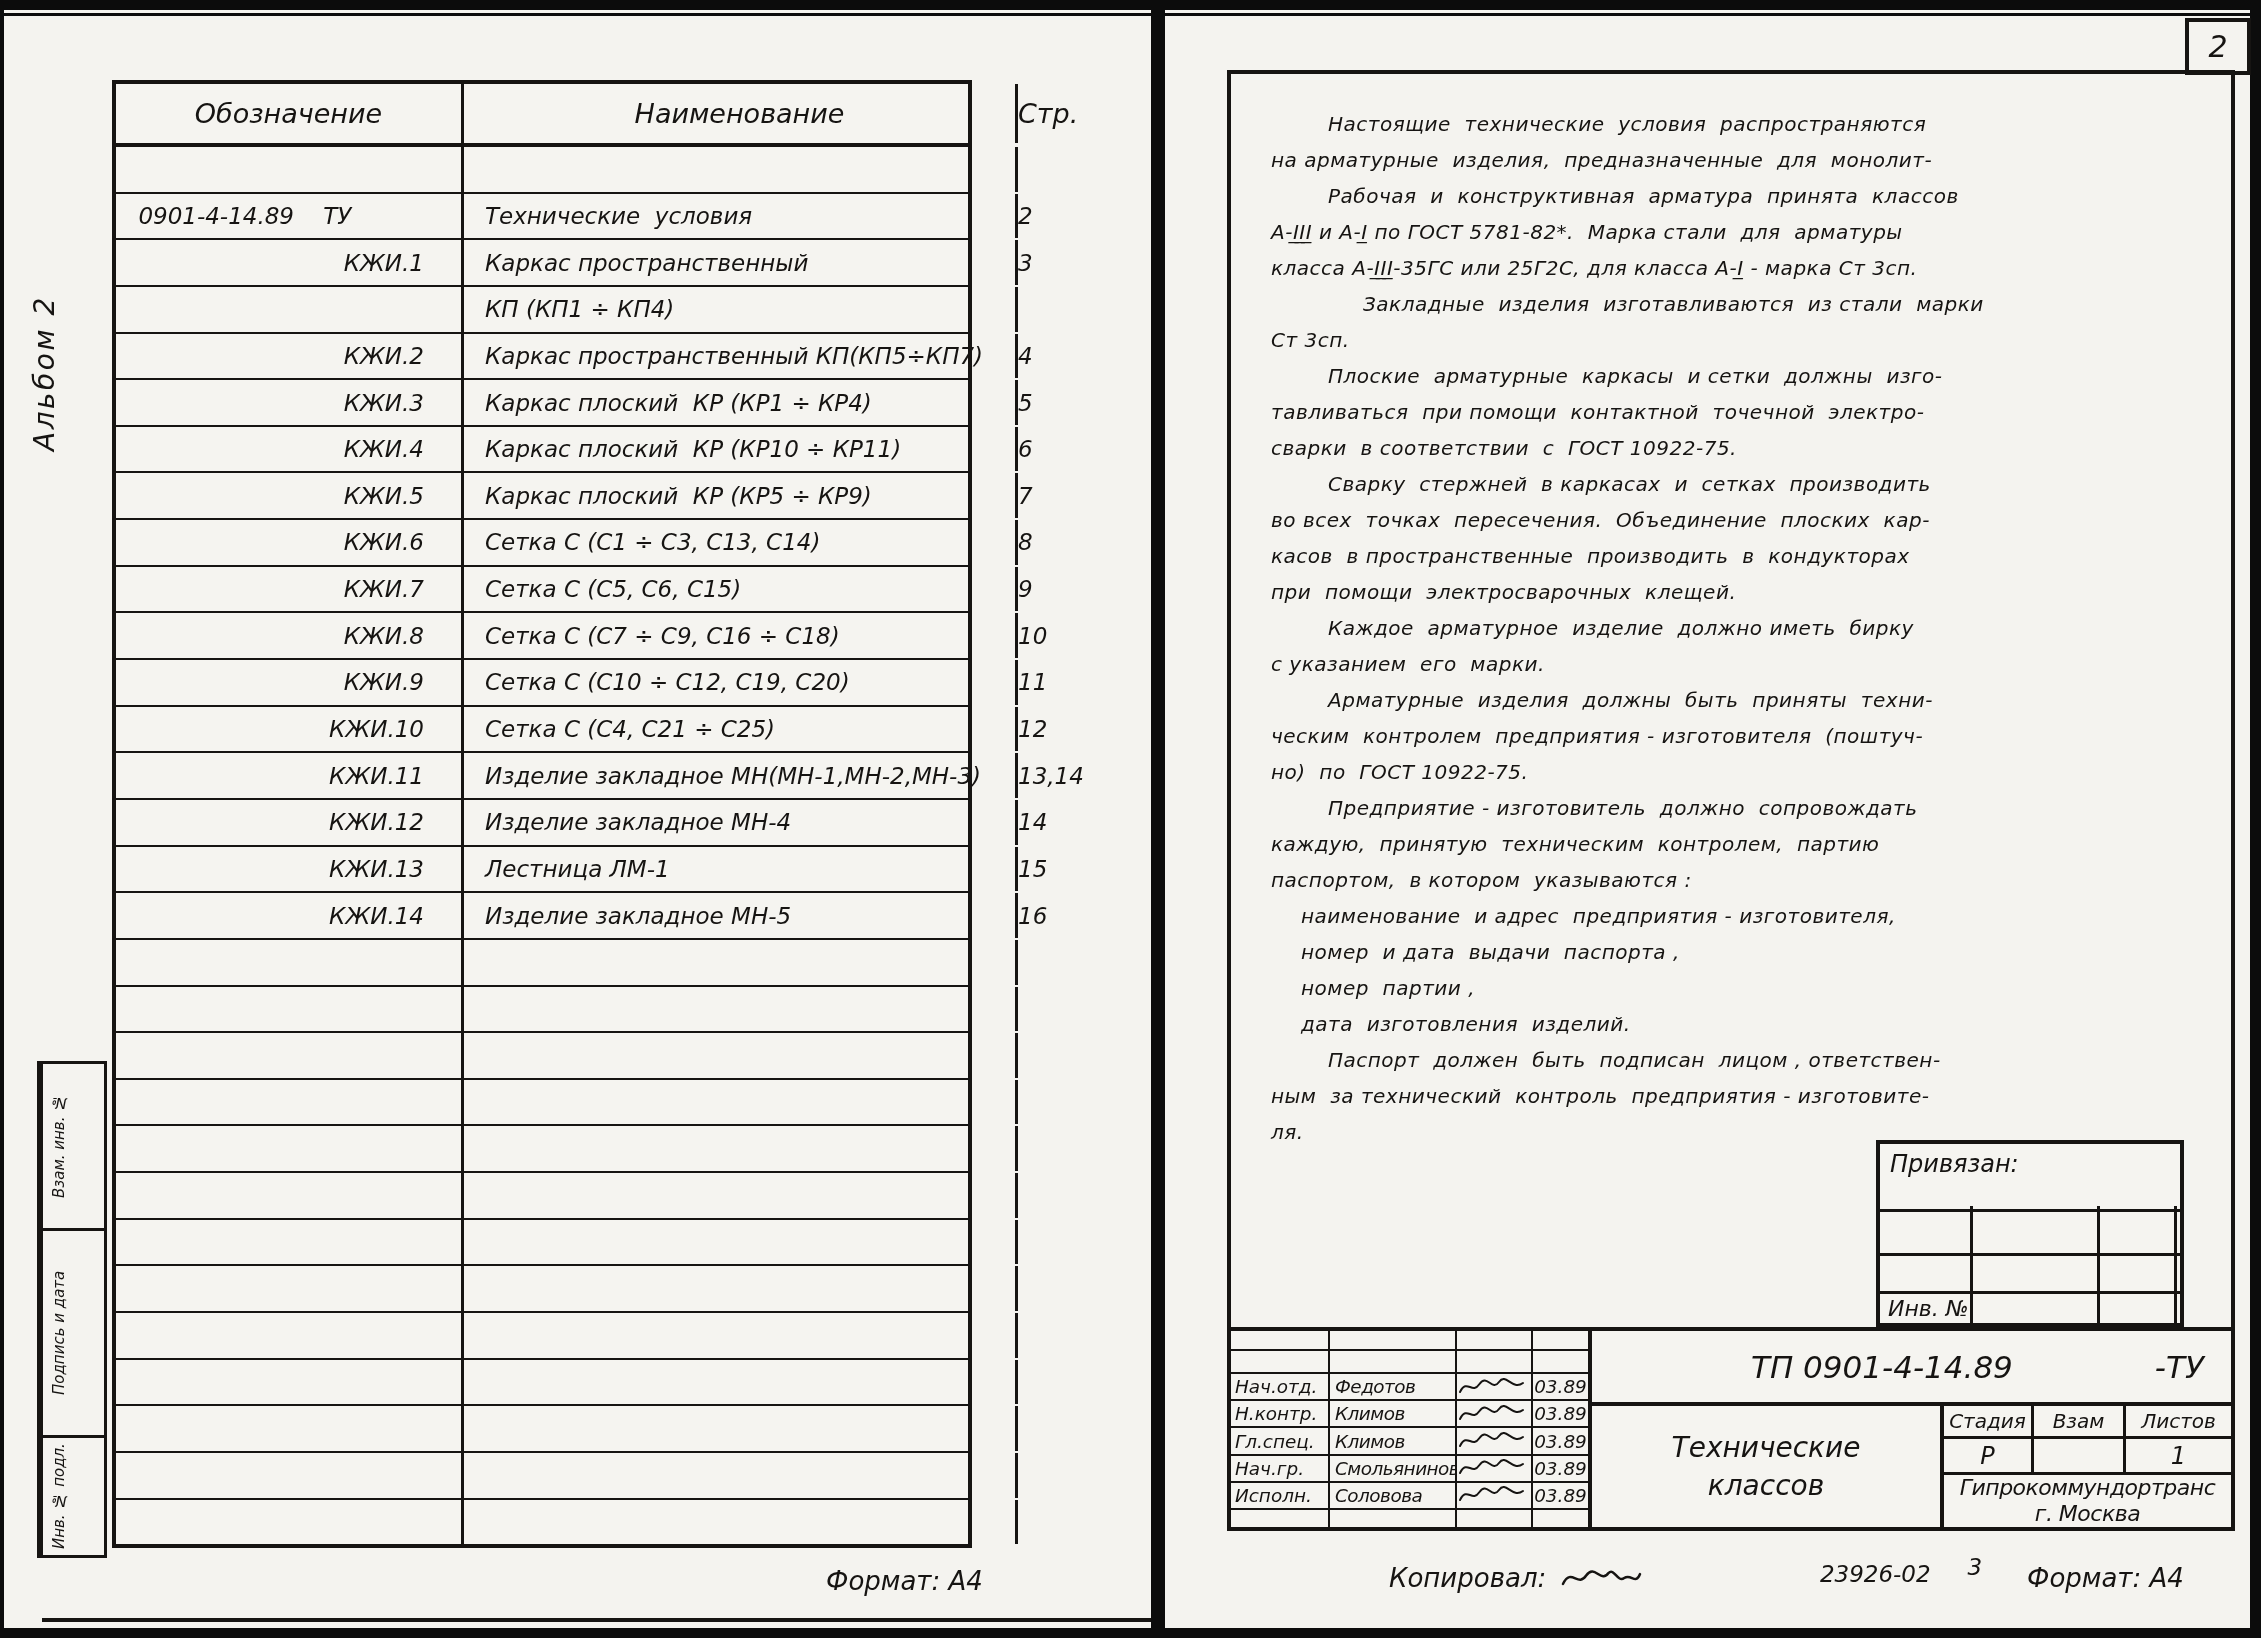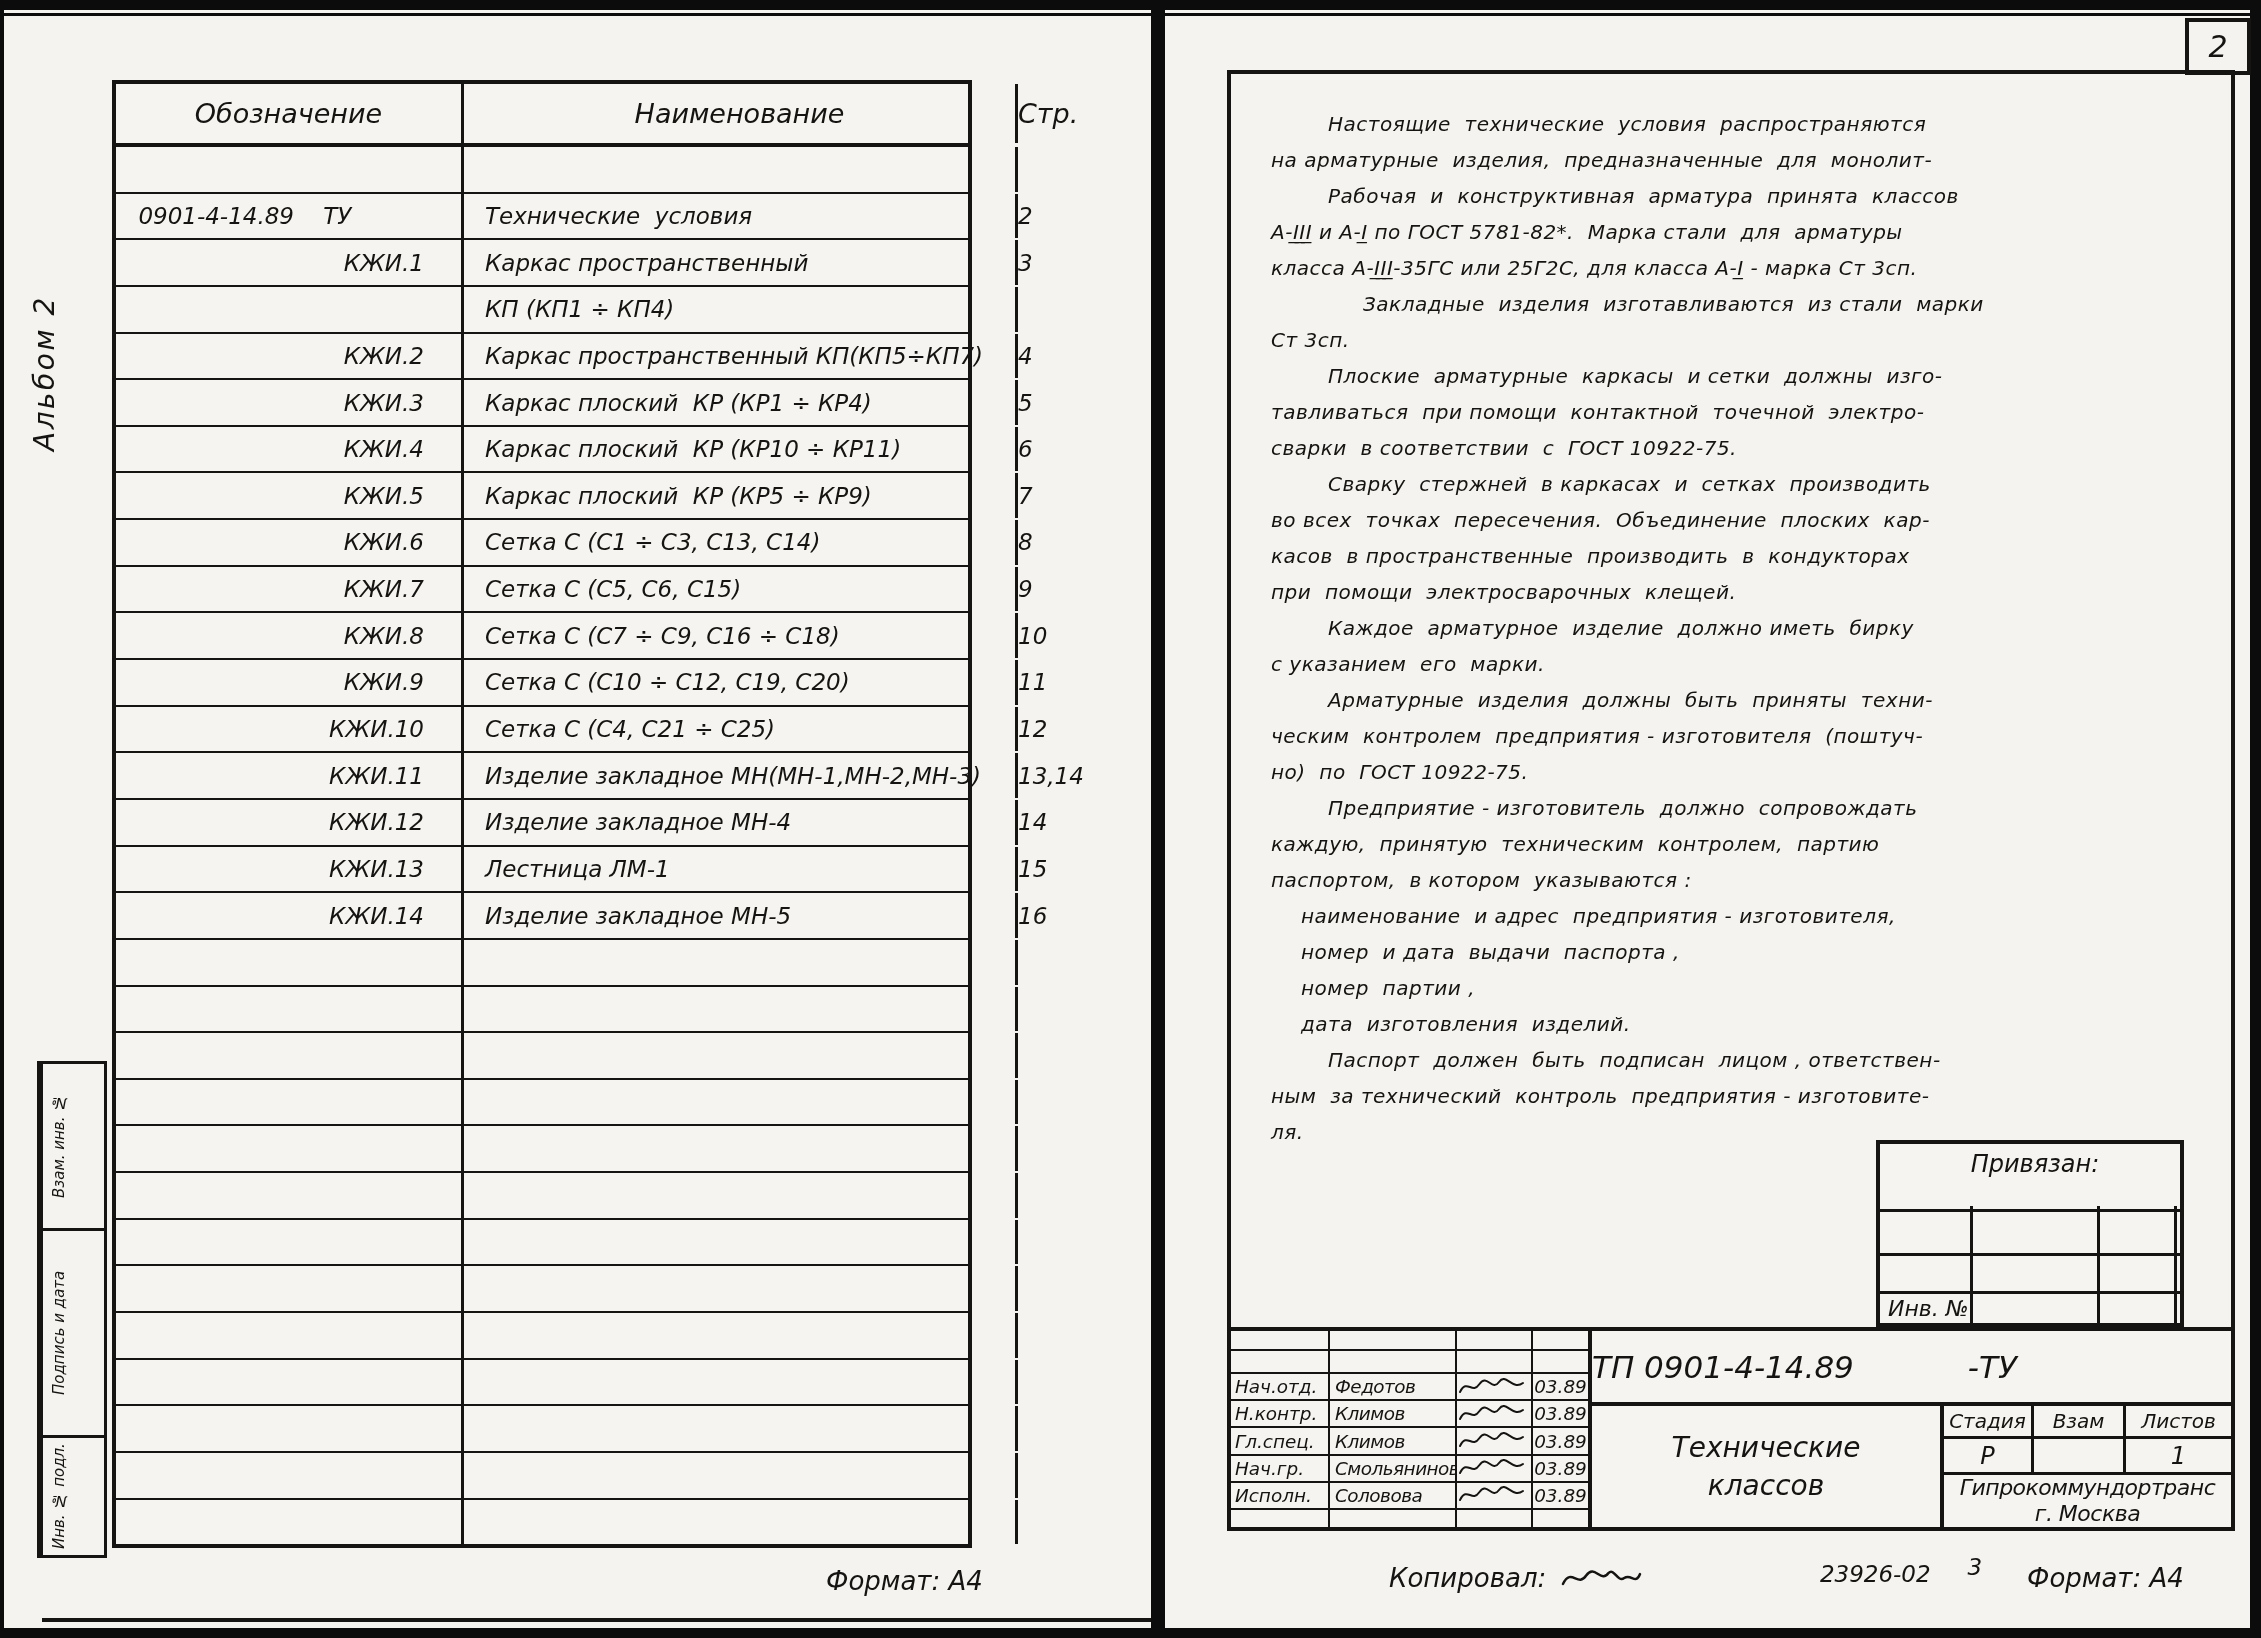--- a/index.html
+++ b/index.html
@@ -53,21 +53,21 @@
   .pagebox{position:absolute;left:1020px;top:7.5px;width:66px;height:57px;border:4.5px solid #161412;box-sizing:border-box;
            display:flex;align-items:center;justify-content:center;font-size:30px;}
   .rp-text{position:absolute;left:106px;top:96px;width:944px;}
   .line{height:36px;line-height:36px;font-size:20px;letter-spacing:0.5px;white-space:pre;}
   .line.ind{padding-left:57px;}
   .line.deep{padding-left:92px;}
   .line.list{padding-left:30px;}
 
   
   .pbox{position:absolute;left:711px;top:1130px;width:308px;height:187px;border:4px solid #161412;
-        box-sizing:border-box;display:flex;flex-direction:column;background:#f5f4f0;text-align:center;}
+        box-sizing:border-box;display:flex;flex-direction:column;background:#f5f4f0;}
   .p-head{height:59px;border-bottom:3.5px solid #161412;font-size:24px;padding:6px 0 0 10px;}
   .p-r1{height:41px;border-bottom:3px solid #161412;}
   .p-r2{height:35px;border-bottom:3.5px solid #161412;}
   .p-inv{flex:1;display:flex;align-items:center;padding-left:8px;font-size:22px;}
   .pv{position:absolute;width:3px;background:#161412;top:62px;bottom:0;}
   .pv.v1{left:90px;} .pv.v2{left:217px;} .pv.v3{left:294px;}
 
   
   .stamp{position:absolute;left:62px;top:1317px;width:1008px;height:204px;border:4.5px solid #161412;
          box-sizing:border-box;display:flex;background:#f5f4f0;}
@@ -77,21 +77,21 @@
   .sl-grid>div:last-child{border-right:none;}
   .sl-e1{height:18px;border-bottom:2.5px solid #161412;}
   .sl-e2{height:21px;border-bottom:2.5px solid #161412;}
   .sl-rows{flex:1;display:flex;flex-direction:column;}
   .sl-row{flex:1;border-bottom:2.5px solid #161412;font-size:18.4px;}
   .sl-row>div{display:flex;align-items:center;overflow:hidden;}
   .sl-role{padding-left:4px;} .sl-name{padding-left:5px;letter-spacing:-0.5px;}
   .sl-sig svg{width:70px;height:22px;} .sl-date{justify-content:center;white-space:pre;}
   .sl-e3{height:17px;}
   .st-right{flex:1;display:flex;flex-direction:column;}
-  .sr-top{height:76px;border-bottom:4.5px solid #161412;display:flex;align-items:center;font-size:31px;white-space:pre;}
+  .sr-top{height:76px;border-bottom:4.5px solid #161412;display:flex;align-items:center;padding-left:159px;font-size:31px;white-space:pre;gap:28px;}
   .sr-top .suffix{margin-left:114px;}
   .sr-bottom{flex:1;display:flex;}
   .sr-title{width:348px;border-right:4px solid #161412;display:flex;flex-direction:column;
             align-items:center;justify-content:center;font-size:28px;line-height:38px;}
   .sr-stage{flex:1;display:flex;flex-direction:column;}
   .stage-head,.stage-vals{display:grid;grid-template-columns:90px 92px auto;}
   .stage-head{height:30px;border-bottom:3px solid #161412;font-size:20px;}
   .stage-vals{height:33px;border-bottom:3.5px solid #161412;font-size:24px;}
   .stage-head>div,.stage-vals>div{display:flex;align-items:center;justify-content:center;border-right:3px solid #161412;}
   .stage-head>div:last-child,.stage-vals>div:last-child{border-right:none;}

